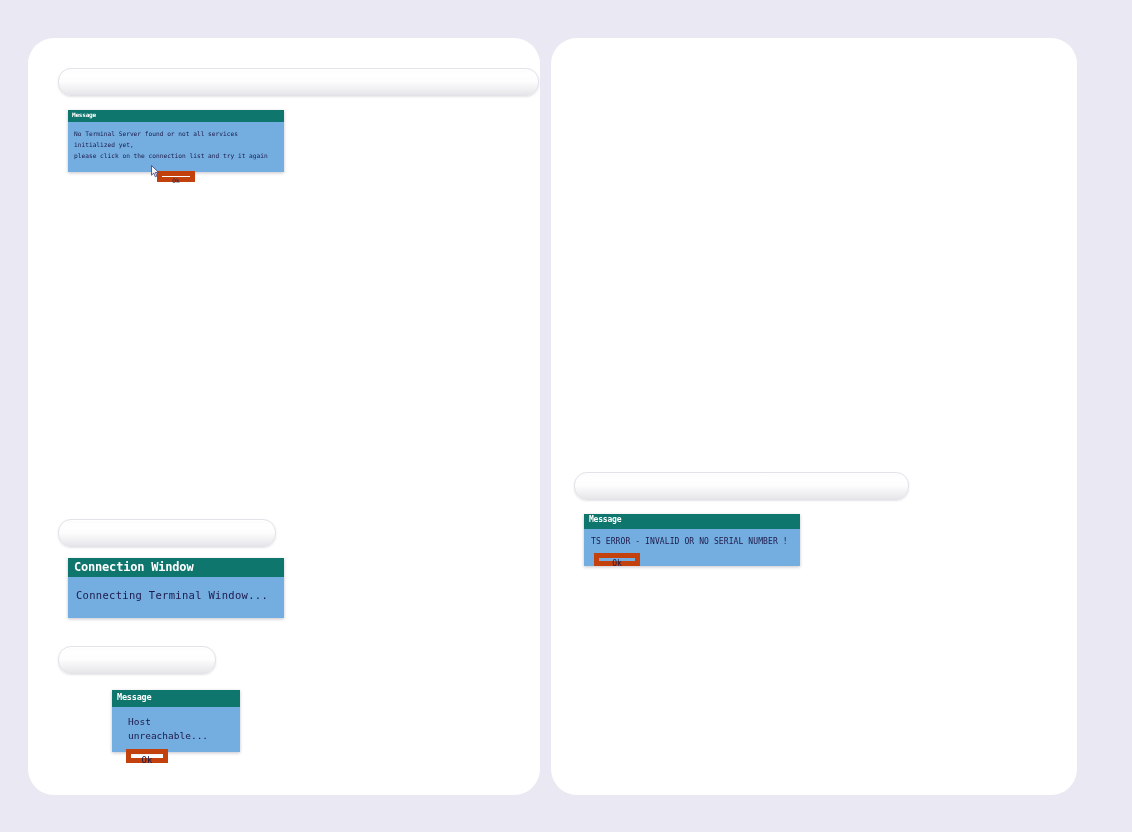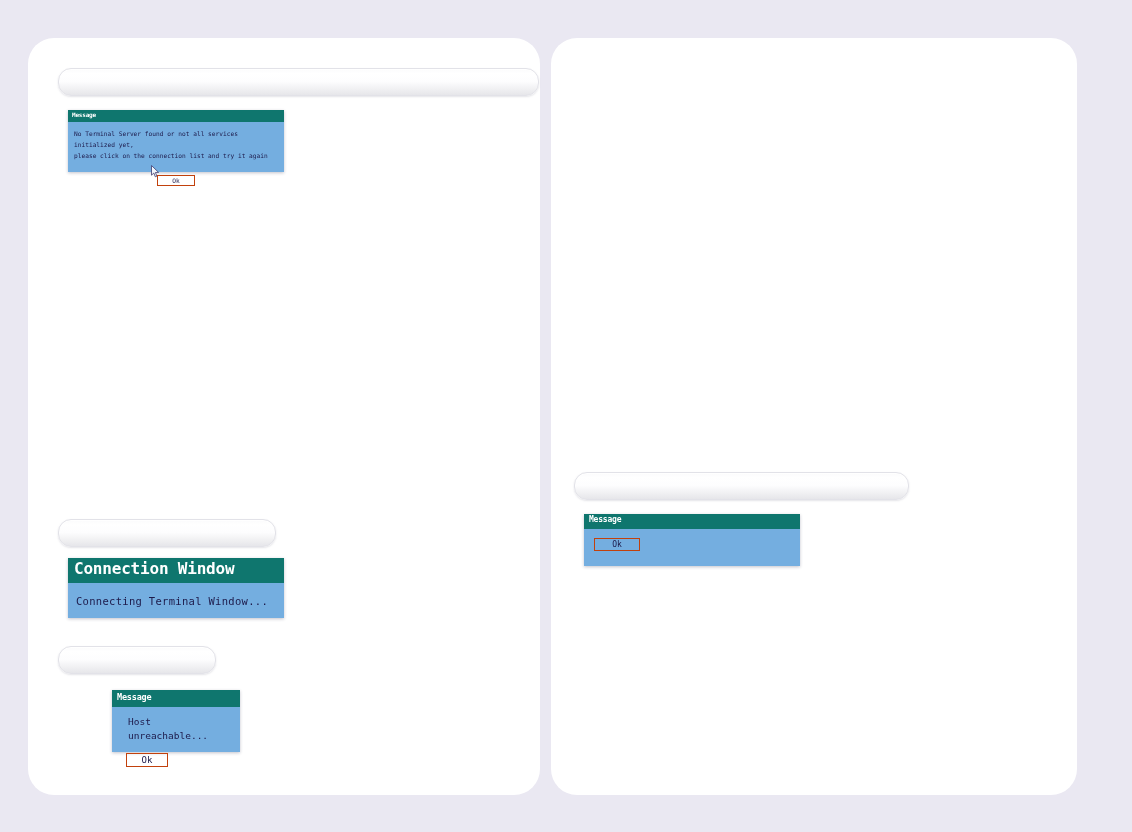--- a/index.html
+++ b/index.html
@@ -70,41 +70,41 @@
     letter-spacing: -0.2px;
     white-space: nowrap;
     overflow: hidden;
   }
   .dlg-body {
     color: #1d1a4a;
     white-space: pre-wrap;
   }
   .dlg-btn {
     display: inline-block;
-    border: 1px solid #c2410c;
+    border: 5px solid #c2410c;
     background: transparent;
     color: #1d1a4a;
     text-align: center;
     font-family: "DejaVu Sans Mono", monospace;
     box-sizing: border-box;
   }
   .btn-row {
     text-align: center;
   }
 
   
   .dlg-1 { left: 68px;  top: 110px; width: 216px; height: 62px; }
   .dlg-1 .dlg-title { font-size: 6px; padding: 2px 3px 2px 4px; height: 8px; }
   .dlg-1 .dlg-body  { font-size: 6.2px; line-height: 11px; padding: 6px 6px 0 6px; }
   .dlg-1 .btn-row   { margin-top: 7px; }
   .dlg-1 .dlg-btn   { width: 38px; height: 11px; line-height: 10px; font-size: 6.2px; }
 
   
   .dlg-2 { left: 68px;  top: 558px; width: 216px; height: 60px; }
-  .dlg-2 .dlg-title { font-size: 16px; padding: 3px 5px 10px 6px; height: 12px; }
+  .dlg-2 .dlg-title { font-size: 12px; padding: 3px 5px 4px 6px; height: 12px; }
   .dlg-2 .dlg-body  { font-size: 10.5px; line-height: 16px; padding: 10px 6px 0 8px; letter-spacing: 0.3px; }
 
   
   .dlg-3 { left: 112px; top: 690px; width: 128px; height: 62px; }
   .dlg-3 .dlg-title { font-size: 8.5px; padding: 3px 4px 3px 5px; height: 11px; }
   .dlg-3 .dlg-body  { font-size: 9.5px; line-height: 14px; padding: 8px 6px 0 8px; margin-left: 8px; }
   .dlg-3 .btn-row   { margin-top: 5px; text-align: left; padding-left: 14px; }
   .dlg-3 .dlg-btn   { width: 42px; height: 14px; line-height: 13px; font-size: 9px; }
 
   
@@ -166,18 +166,19 @@
   <div class="dlg dlg-3">
     <div class="dlg-title">Message</div>
     <div class="dlg-body">Host unreachable...</div>
     <div class="btn-row">
       <span class="dlg-btn">Ok</span>
     </div>
   </div>
 
   <div class="dlg dlg-4">
     <div class="dlg-title">Message</div>
+    <div class="dlg-body">TS ERROR - INVALID OR NO SERIAL NUMBER !</div>
     <div class="btn-row">
       <span class="dlg-btn">Ok</span>
     </div>
   </div>
 
 </div>
 
 </body></html>

